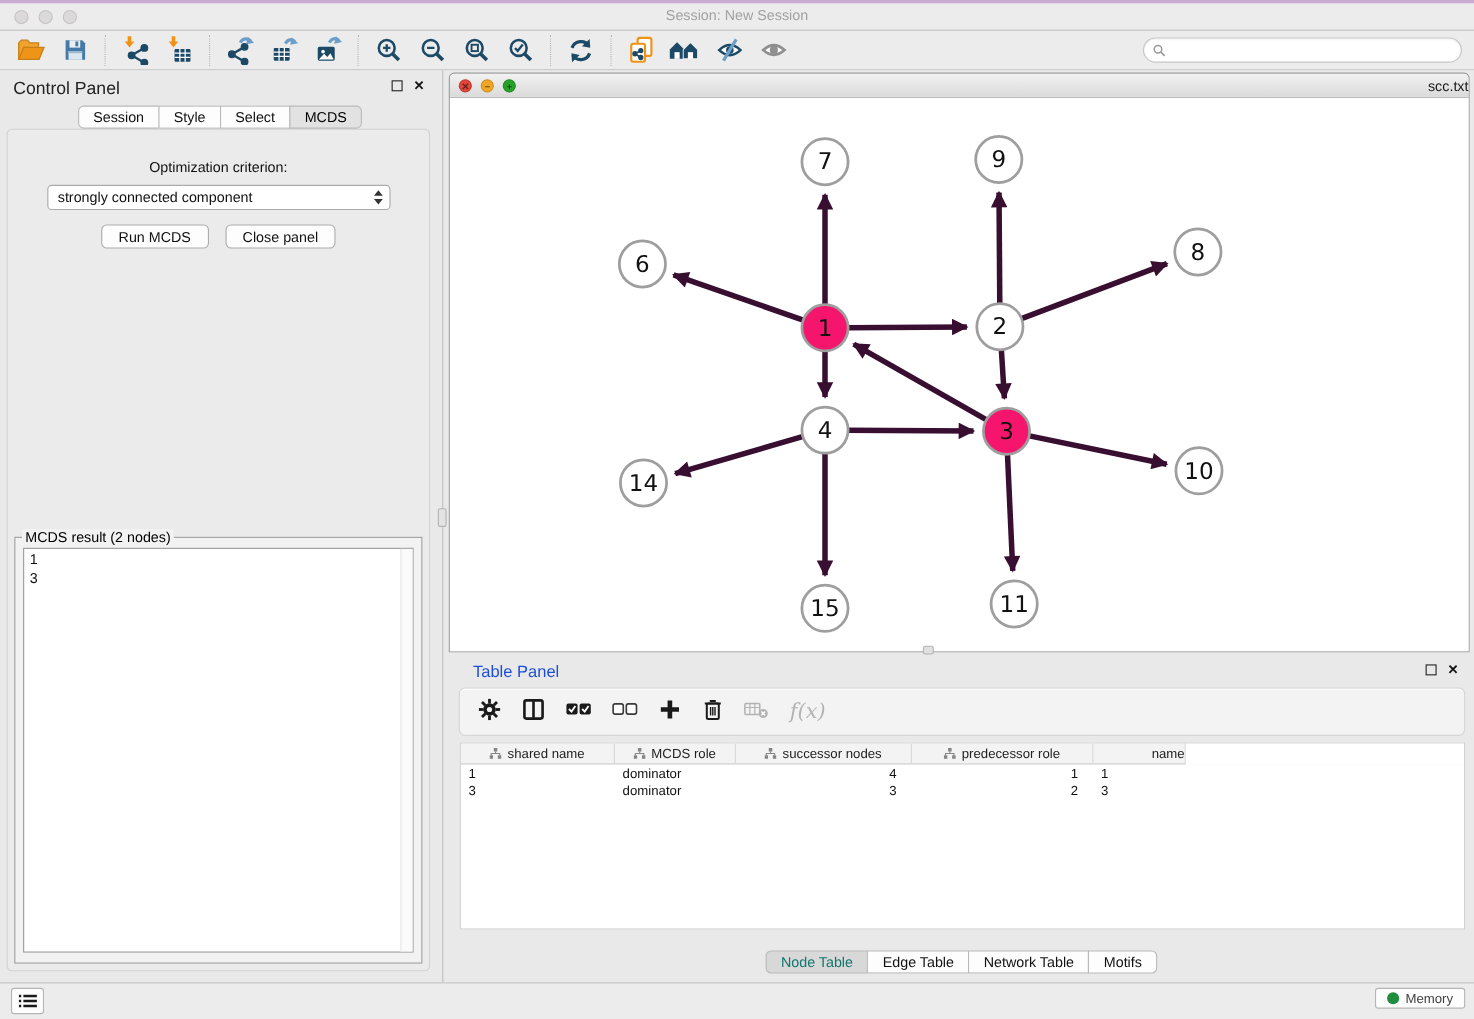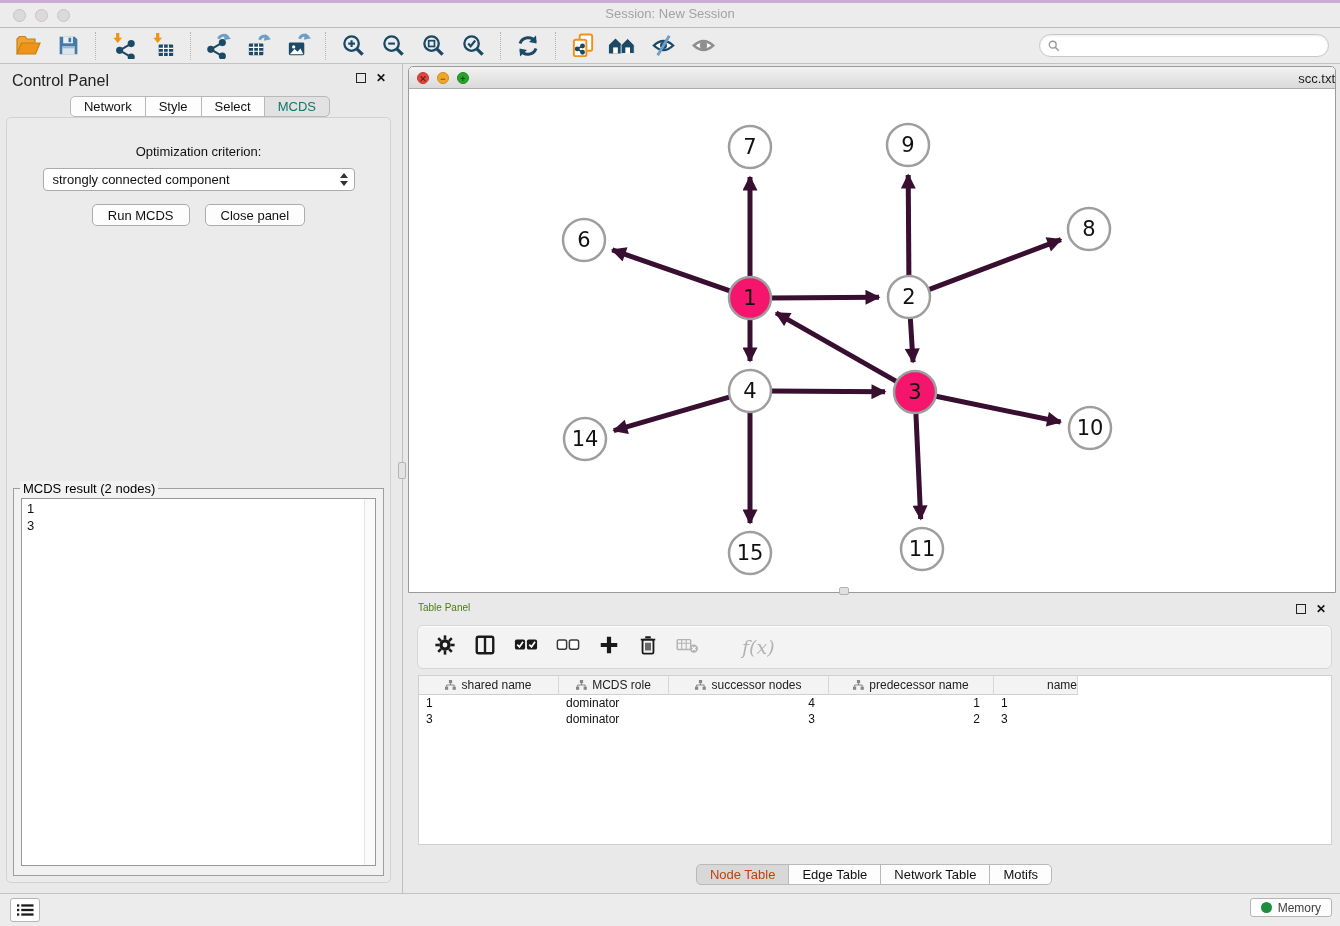--- a/index.html
+++ b/index.html
@@ -27,21 +27,21 @@
   
   .control-panel { position:absolute; left:0; top:0; width:400px; height:100%; }
   .cp-header { position:absolute; left:12px; top:8px; font-size:16px; color:#222; }
   .panel-icons { position:absolute; right:14px; top:8px; display:flex; gap:10px; align-items:center; }
   .box-icon { width:10px; height:10px; border:1.6px solid #222; display:inline-block; }
   .x-icon { font-size:12px; font-weight:bold; color:#111; line-height:12px; }
   .cp-tabs { position:absolute; left:0; top:32px; width:100%; display:flex; justify-content:center; z-index:3; }
   .tab { height:21px; line-height:19px; font-size:13px; padding:0 13px; background:#FDFDFD; border:1px solid #B9B9B9; margin-left:-1px; color:#111; cursor:default; }
   .tab:first-child { border-radius:5px 0 0 5px; margin-left:0; }
   .tab:last-child { border-radius:0 5px 5px 0; }
-  .tab.active { background:#E2E2E2; color:#0f766e; }
+  .tab.active { background:#E2E2E2; color:#000000; }
   .cp-body { position:absolute; left:6px; right:9px; top:53px; bottom:10px; background:#EBEBEB; border:1px solid #D2D2D2; border-radius:5px; }
   .opt-label { margin-top:26px; text-align:center; font-size:13px; color:#111; }
   .dropdown { margin:9px auto 0; width:312px; height:23px; background:#fff; border:1px solid #ABABAB; border-radius:4px; display:flex; align-items:center; padding:0 6px 0 9px; font-size:13px; color:#111; }
   .dropdown .dd-label { flex:1; }
   .stepper { display:flex; flex-direction:column; gap:3px; align-items:center; }
   .stepper i { width:0; height:0; border-left:4px solid transparent; border-right:4px solid transparent; }
   .stepper .up { border-bottom:5px solid #333; }
   .stepper .dn { border-top:5px solid #333; }
   .btn-row { margin-top:13px; display:flex; justify-content:center; gap:15px; }
   .mac-btn { height:22px; padding:0 15px; background:#FDFDFD; border:1px solid #ACACAC; border-radius:5px; font-size:13px; color:#111; display:flex; align-items:center; }
@@ -61,33 +61,33 @@
   .nf-title { position:absolute; left:12px; right:0; top:4px; text-align:right; font-size:13px; color:#1a1a1a; }
   .nf-lights { position:absolute; left:8px; top:5px; display:flex; gap:8px; }
   .nf-lights span { width:12px; height:12px; border-radius:50%; font-size:9px; font-weight:bold; text-align:center; line-height:12px; color:rgba(0,0,0,.55); }
   .lt-red { background:#E2463D; border:1px solid #C03A32; }
   .lt-yel { background:#F0A725; border:1px solid #CE8E1D; }
   .lt-grn { background:#27A428; border:1px solid #1F8A21; }
   .canvas { position:absolute; left:0; top:22px; right:0; bottom:0; background:#fff; }
 
   
   .table-panel { position:absolute; left:408px; top:531px; right:0; bottom:0; background:#E9E9E9; }
-  .tp-header { position:absolute; left:10px; top:7px; font-size:10px; color:#4d7c0f; }
+  .tp-header { position:absolute; left:22px; top:7px; font-size:15px; color:#1d4ed8; }
   .tp-toolbar { position:absolute; left:9px; right:8px; top:30px; height:44px; background:#F3F3F3; border:1px solid #D5D5D5; border-radius:6px; box-shadow:inset 0 1px 0 #fff; display:flex; align-items:center; gap:18px; padding:0 16px; }
-  .fx { font-family:"DejaVu Serif", serif; font-style:italic; color:#B3B3B3; font-size:19px;margin-left:24px; }
+  .fx { font-family:"DejaVu Serif", serif; font-style:italic; color:#B3B3B3; font-size:19px; }
   .tbl { position:absolute; left:10px; right:8px; top:80px; height:170px; background:#fff; border:1px solid #D0D0D0; overflow:hidden; }
   .thead { display:flex; height:19px; background:#F3F3F3; font-size:12px; color:#222; }
   .hcell { display:flex; align-items:center; justify-content:center; gap:5px; border-right:1px solid #D8D8D8; border-bottom:1px solid #D0D0D0; height:19px; }
   .hfill { flex:1; background:#fff; }
   .trow { display:flex; height:16px; font-size:12px; color:#111; align-items:center; }
   .tcell { overflow:hidden; white-space:nowrap; }
   .tcell.left { text-align:left; padding-left:7px; }
   .tcell.right { text-align:right; padding-right:14px; }
   .bottom-tabs { position:absolute; left:0; right:0; bottom:8px; display:flex; justify-content:center; }
-  .bottom-tabs .tab.active { background:#D8D8D8; color:#c2410c; }
+  .bottom-tabs .tab.active { background:#D8D8D8; color:#0f766e; }
 
   
   .statusbar { position:absolute; left:0; bottom:0; width:100%; height:33px; background:#ECECEC; border-top:1px solid #C3C3C3; }
   .sb-left { position:absolute; left:10px; top:4px; width:30px; height:24px; background:#FDFDFD; border:1px solid #B5B5B5; border-radius:3px; display:flex; align-items:center; justify-content:center; }
   .sb-mem { position:absolute; right:8px; top:4px; height:19px; background:#FDFDFD; border:1px solid #B5B5B5; border-radius:3px; display:flex; align-items:center; gap:6px; padding:0 10px; font-size:12px; color:#404040; }
   .mem-dot { width:11px; height:11px; border-radius:50%; background:#1E8E3E; }
 </style>
 </head>
 <body>
 
@@ -253,21 +253,21 @@
 
   <div class="main">
 
     <div class="control-panel">
       <div class="cp-header">Control Panel</div>
       <div class="panel-icons">
         <span class="box-icon"></span>
         <span class="x-icon">✕</span>
       </div>
       <div class="cp-tabs" id="cp-tabs">
-          <div class="tab">Network</div>
+          <div class="tab">Session</div>
           <div class="tab">Style</div>
           <div class="tab">Select</div>
           <div class="tab active">MCDS</div>
         </div>
       <div class="cp-body">
         <div class="opt-label">Optimization criterion:</div>
         <div class="dropdown">
           <span class="dd-label">strongly connected component</span>
           <span class="stepper">
               <i class="up"></i>
@@ -462,21 +462,21 @@
             </div>
             <div class="hcell" style="width: 165px;">
               <svg width="11" height="10" viewBox="0 0 11 10">
                 <g fill="#858585">
                   <rect x="3.9" y="0" width="3.2" height="3.2"></rect>
                   <rect x="0" y="6.6" width="3.2" height="3.2"></rect>
                   <rect x="7.6" y="6.6" width="3.2" height="3.2"></rect>
                 </g>
                 <path d="M5.5 3.2 V5 M1.6 6.6 V5 H9.2 V6.6" fill="none" stroke="#858585" stroke-width="1"></path>
               </svg>
-              <span>predecessor name</span>
+              <span>predecessor role</span>
             </div>
             <div class="hcell" style="width: 84px; justify-content: flex-end;">
               <span>name</span>
             </div>
             <div class="hfill"></div>
           </div>
         <div id="tbody">
             <div class="trow">
               <div class="tcell left" style="width: 140px;">1</div>
               <div class="tcell left" style="width: 110px;">dominator</div>

